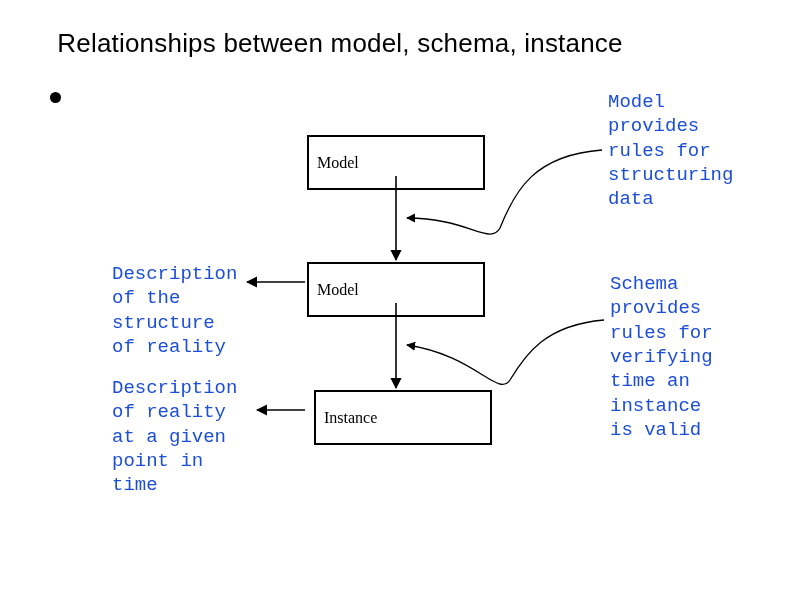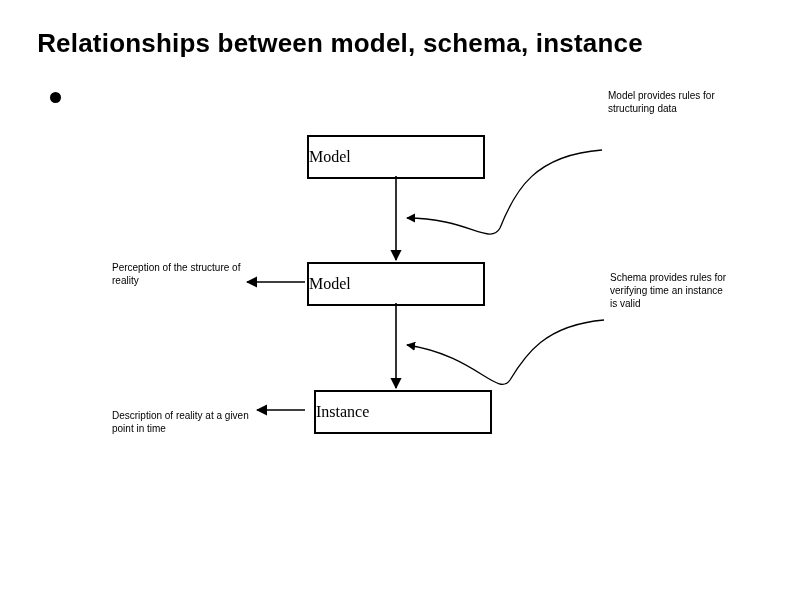--- a/index.html
+++ b/index.html
@@ -13,51 +13,51 @@
     position: relative;
     overflow: hidden;
   }
   .title {
     position: absolute;
     top: 28px;
     left: 0;
     width: 680px;
     text-align: center;
     font-size: 26px;
-    font-weight: bold;
+    font-weight: normal;
     letter-spacing: 0.2px;
   }
   .bullet {
     position: absolute;
     top: 92px;
     left: 50px;
     width: 11px;
     height: 11px;
     background: #000;
     border-radius: 50%;
   }
   .box {
     position: absolute;
     width: 178px;
-    height: 44px;
+    height: 55px;
     border: 2.5px solid #000;
     background: #fff;
     box-sizing: border-box;
-    padding-left: 0;
+    padding-left: 8px;
     display: flex;
     align-items: center;
     font-family: "Times New Roman", Times, serif;
     font-size: 16px;
   }
   .annot {
     position: absolute;
-    font-family: Liberation Sans, sans-serif;
-    font-size: 10px;
+    font-family: Liberation Mono, monospace;
+    font-size: 19px;
     line-height: 1.28;
-    color: #000000;
+    color: #1d4ed8;
   }
   svg.overlay {
     position: absolute;
     left: 0;
     top: 0;
     width: 800px;
     height: 600px;
     pointer-events: none;
   }
 </style>
@@ -75,25 +75,25 @@
 <div class="box" style="left:307px; top:262px;">
   <span>Model</span>
 </div>
 
 <div class="box" style="left:314px; top:390px;">
   <span>Instance</span>
 </div>
 
 <div class="annot" style="left:608px; top:90px; width:120px;">Model provides rules for structuring data</div>
 
-<div class="annot" style="left:112px; top:262px; width:130px;">Perception of the structure of reality</div>
+<div class="annot" style="left:112px; top:262px; width:130px;">Description of the structure of reality</div>
 
 <div class="annot" style="left:610px; top:272px; width:120px;">Schema provides rules for verifying time an instance is valid</div>
 
-<div class="annot" style="left:112px; top:410px; width:140px;">Description of reality at a given point in time</div>
+<div class="annot" style="left:112px; top:376px; width:140px;">Description of reality at a given point in time</div>
 
 <svg class="overlay" viewBox="0 0 800 600">
   <defs>
     <marker id="arrow" viewBox="0 0 10 10" refX="9" refY="5" markerWidth="7" markerHeight="7" orient="auto-start-reverse">
       <path d="M 0 0 L 10 5 L 0 10 z" fill="#000"></path>
     </marker>
   </defs>
 
   <line x1="396" y1="176" x2="396" y2="260" stroke="#000" stroke-width="1.6" marker-end="url(#arrow)"></line>
 

